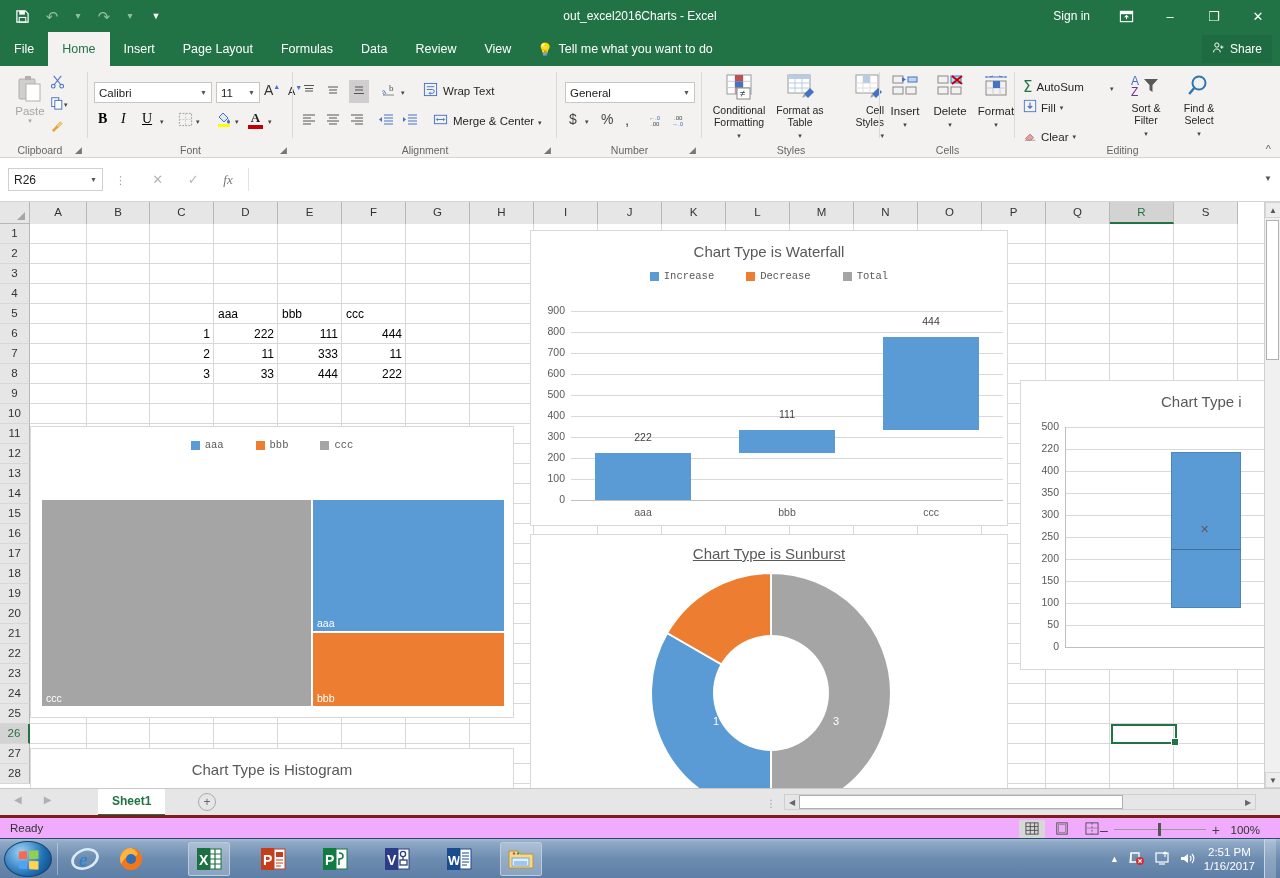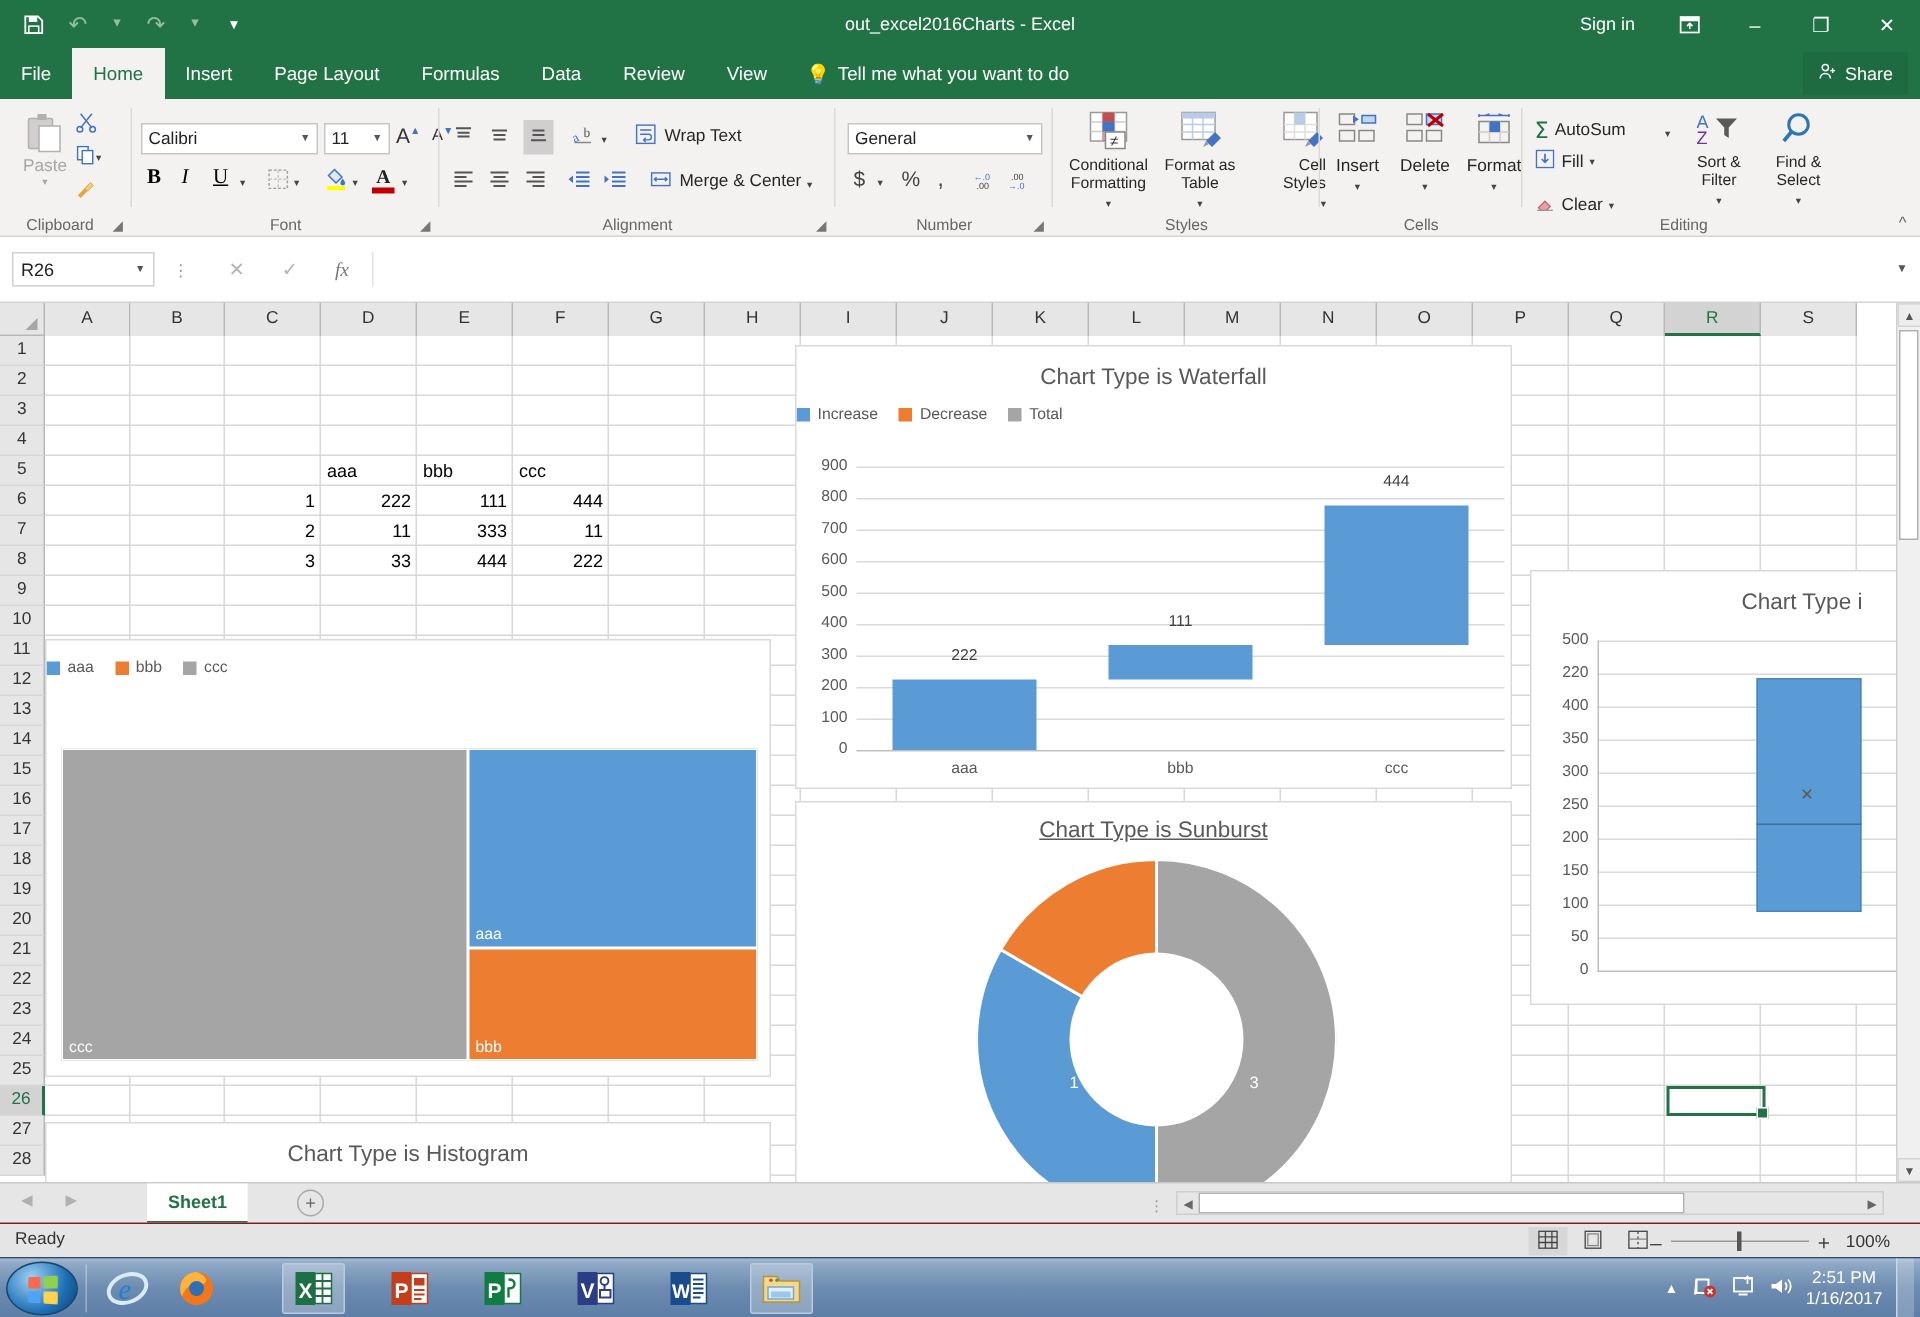--- a/index.html
+++ b/index.html
@@ -151,21 +151,21 @@
   }
 
   
   .chart {
     position:absolute; background:#ffffff; border:1px solid #d9d9d9; overflow:hidden;
   }
   .chart-title {
     width:100%; text-align:center; color:#595959; font-size:15px;
     font-family:"Liberation Sans", sans-serif;
   }
-  .legend { display:flex; justify-content:flex-start; gap:14px; align-items:center; }
+  .legend { display:flex; justify-content:center; gap:32px; align-items:center;font-family:Liberation Mono, monospace; }
   .legend .li { display:flex; align-items:center; gap:5px; font-size:10.5px; color:#595959; }
   .legend .sw { width:9px; height:9px; display:inline-block; }
   .ax-lbl { position:absolute; font-size:10.5px; color:#595959; text-align:right; }
   .cat-lbl { position:absolute; font-size:10.5px; color:#595959; text-align:center; }
   .dlabel { position:absolute; font-size:10.5px; color:#404040; text-align:center; }
   .gl { position:absolute; height:1px; background:#d9d9d9; }
   .axisline { position:absolute; background:#bfbfbf; }
   .bar { position:absolute; }
   .tm-cell { position:absolute; border:1px solid #ffffff; }
   .tm-label { position:absolute; left:4px; bottom:2px; color:#ffffff; font-size:10.5px; }
@@ -186,21 +186,21 @@
     display:flex; align-items:center; justify-content:center; }
   .hsb-dots { position:absolute; left:766px; top:9px; font-size:10px; color:#999; }
   .hscroll {
     position:absolute; left:784px; top:794px; width:472px; height:16px;
     background:#e6e6e6; border:1px solid #cfcfcf; display:flex; align-items:center;
   }
   .hscroll .sarr { width:14px; text-align:center; font-size:8px; color:#666; }
   .hscroll .sthumb { height:14px; background:#ffffff; border:1px solid #b0b0b0; }
   .statusbar {
     position:absolute; left:0; top:815px; width:1280px; height:23px;
-    background:#e5e5e5; border-top:1px solid #7f1d1d; font-size:11.5px; color:#333;
+    background:#f0abfc; border-top:3px solid #7f1d1d; font-size:11.5px; color:#333;
   }
   .status-text { position:absolute; left:10px; top:4px; }
   .viewbtns { position:absolute; right:175px; top:2px; display:flex; gap:4px; }
   .viewbtn { width:26px; height:19px; display:flex; align-items:center; justify-content:center; color:#444; }
   .viewbtn.active { background:#d7d7d7; }
   .zoomctl { position:absolute; right:20px; top:2px; display:flex; align-items:center; gap:6px; }
   .zslider { position:relative; width:92px; height:19px; }
   .zslider .track { position:absolute; left:0; right:0; top:9px; height:1px; background:#9a9a9a; }
   .zslider .knob { position:absolute; left:44px; top:3px; width:3px; height:13px; background:#555; }
   .zlabel { font-size:11.5px; color:#333; min-width:34px; text-align:right; }

